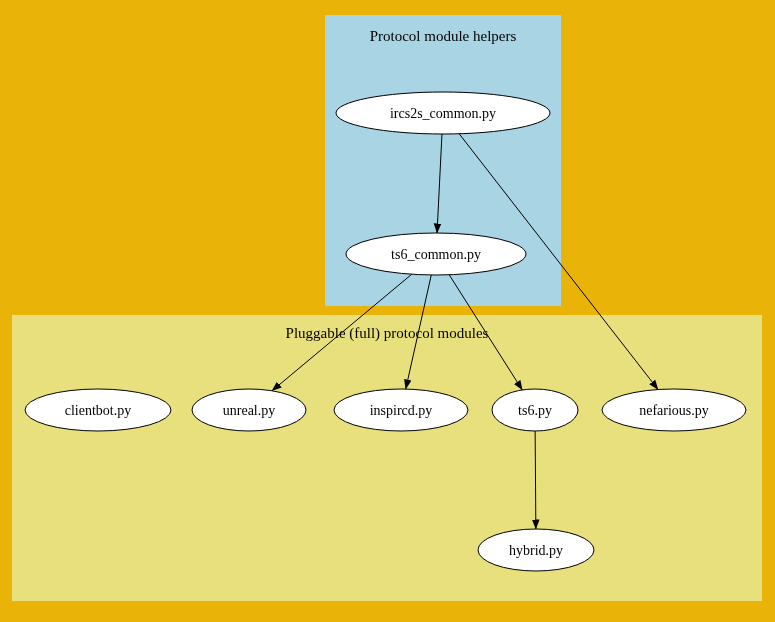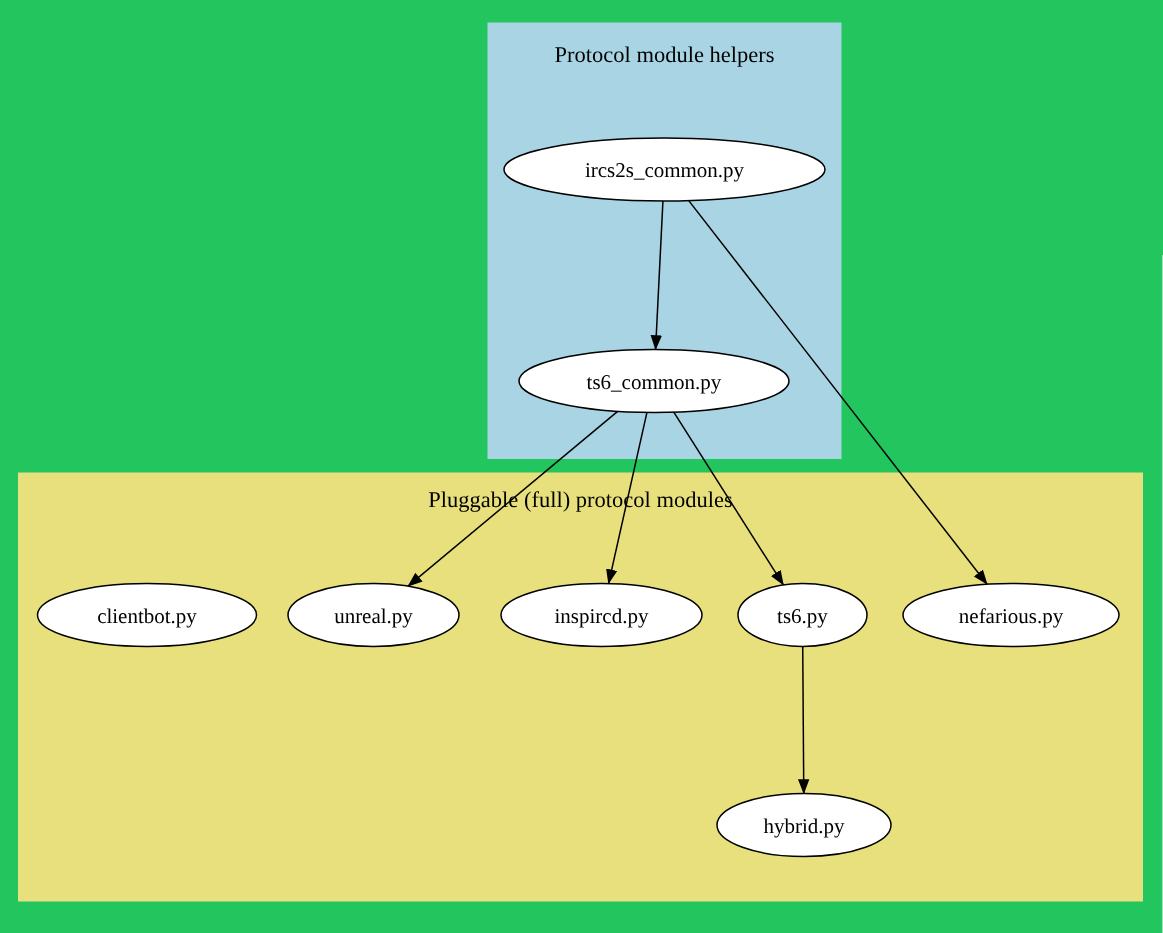--- a/index.html
+++ b/index.html
@@ -4,21 +4,21 @@
 <style>
   html, body {
     margin: 0;
     padding: 0;
     background: #ffffff;
   }
   .canvas {
     position: relative;
     width: 775px;
     height: 622px;
-    background: #22c55e;
+    background: #eab308;
     font-family: "Liberation Serif", "DejaVu Serif", serif;
   }
   svg text {
     font-family: "Liberation Serif", "DejaVu Serif", serif;
     fill: #000000;
   }
   .cluster-label {
     font-size: 15px;
   }
   .node-label {

